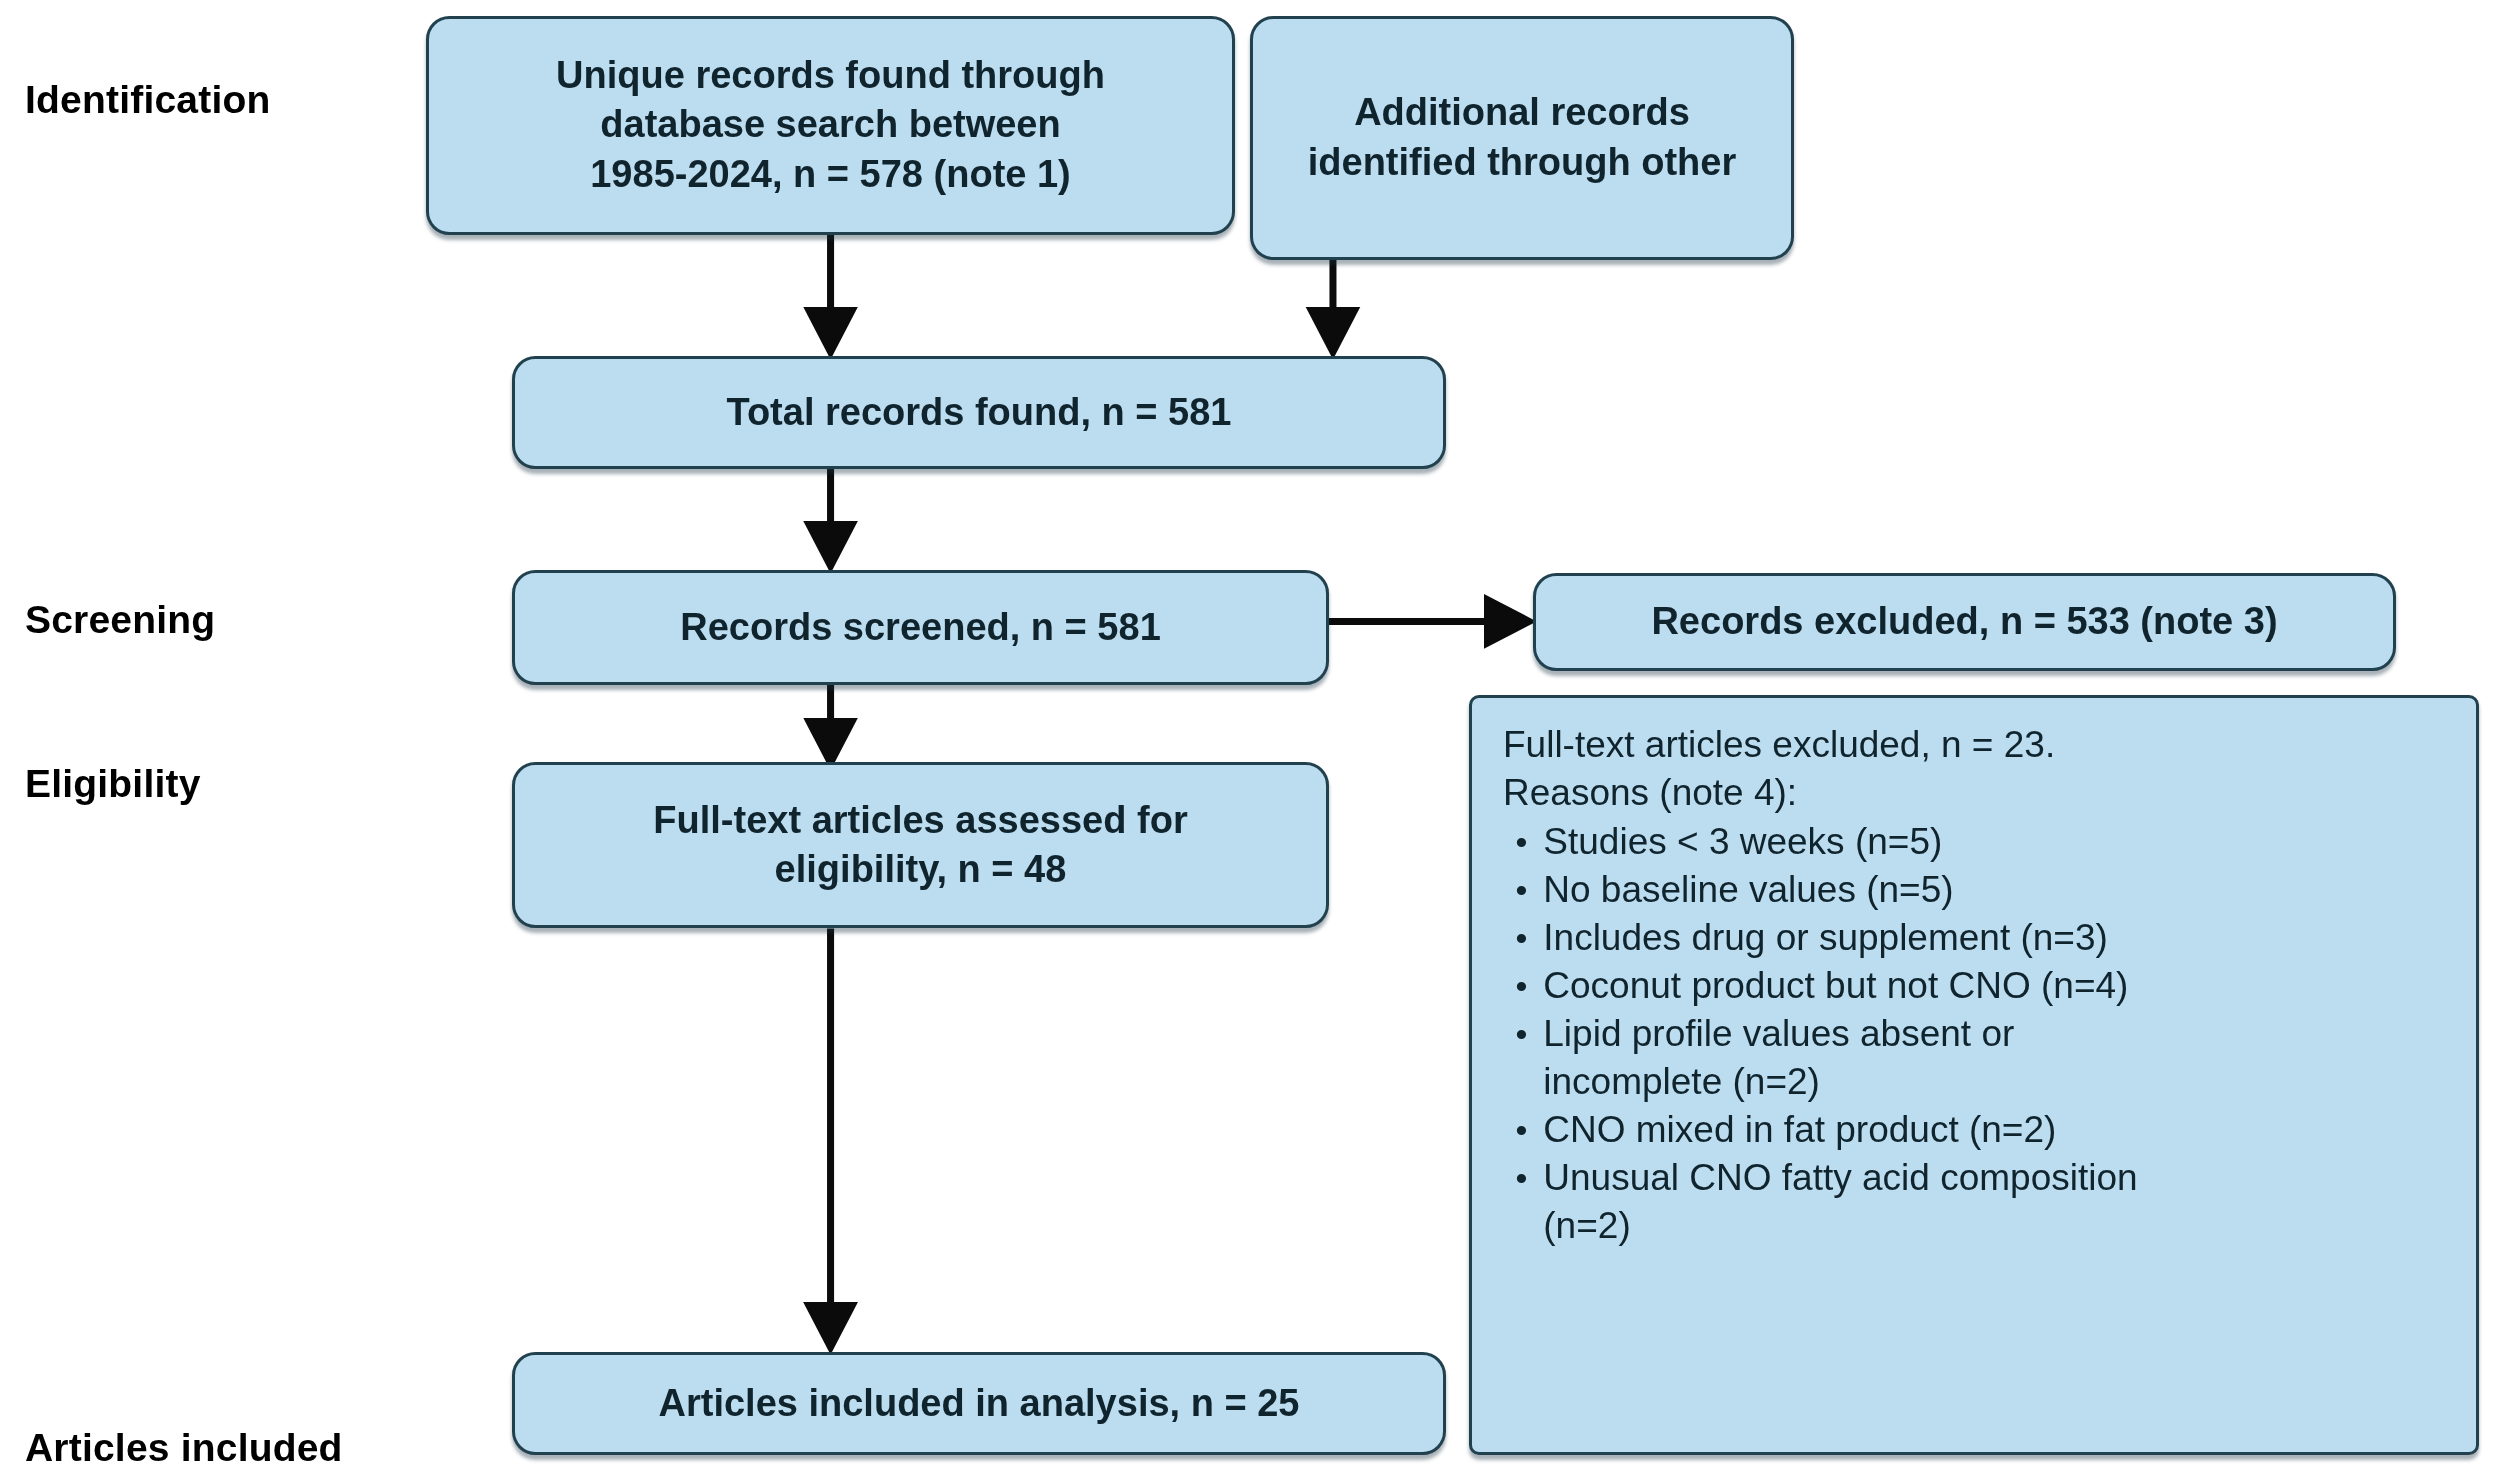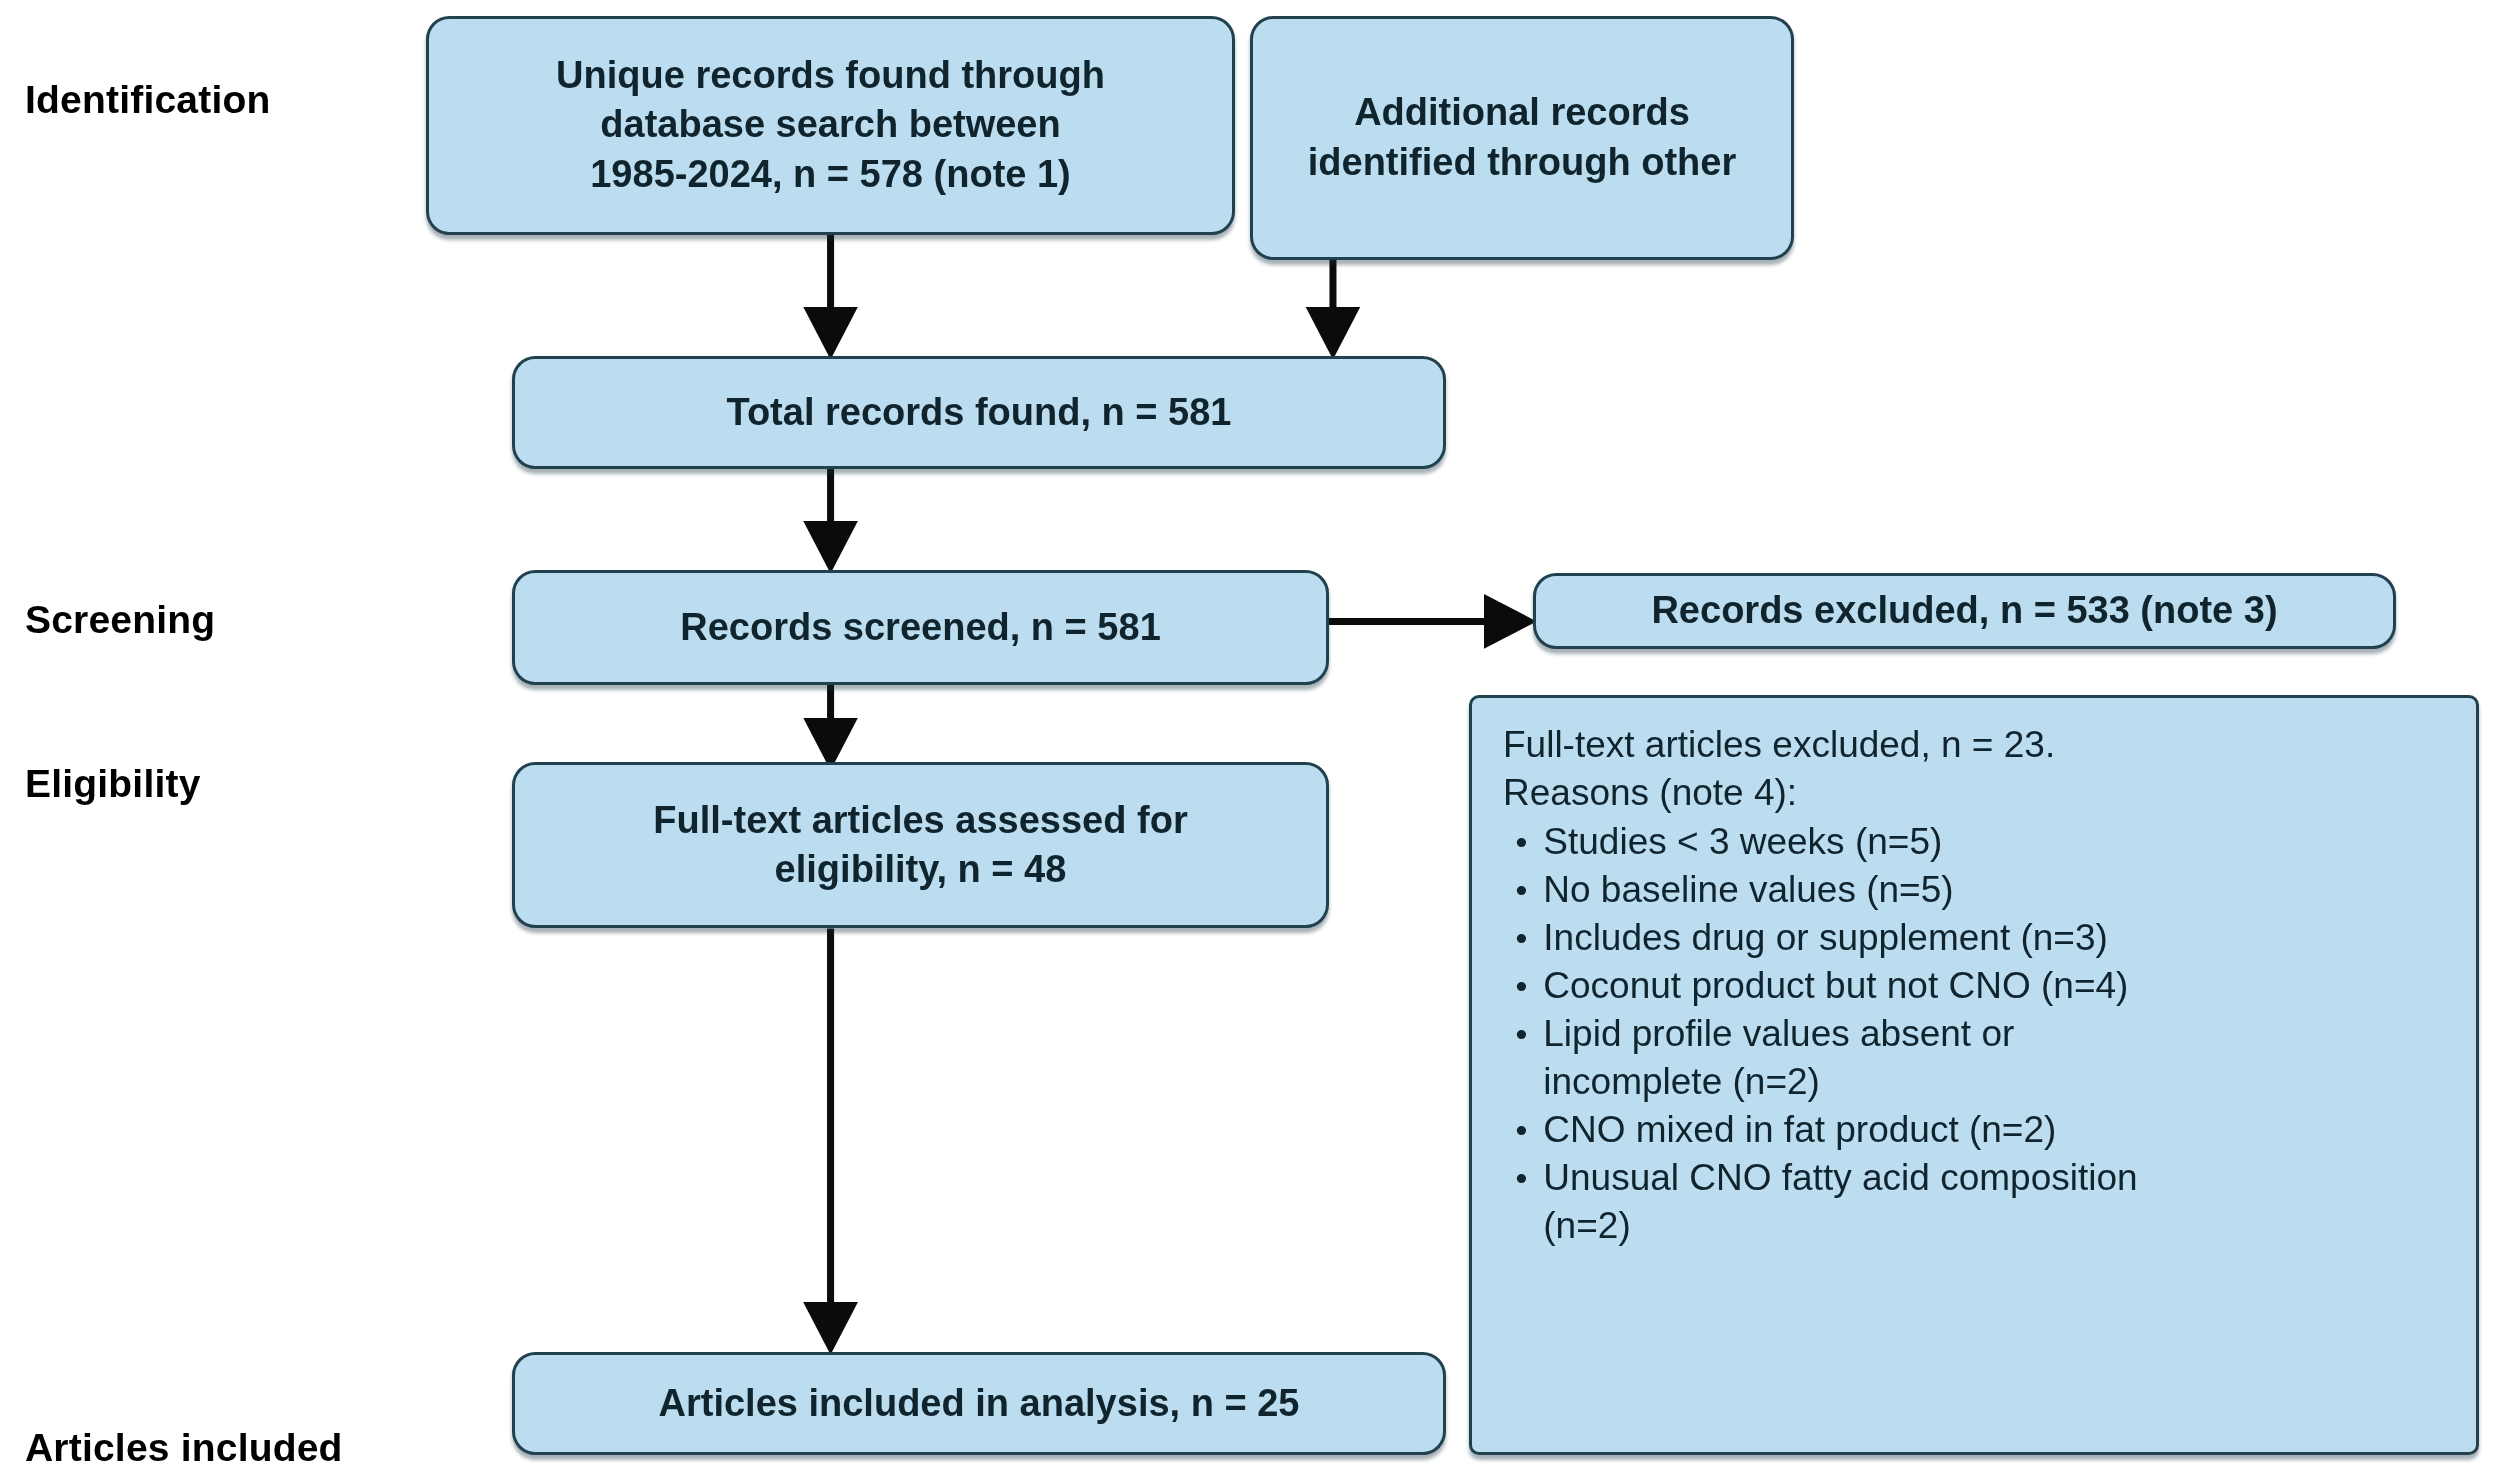--- a/index.html
+++ b/index.html
@@ -139,21 +139,21 @@
       <div>Total records found, n = 581</div>
     </div>
   </div>
 
   <div class="node" style="left:512px; top:570px; width:817px; height:115px;">
     <div class="lines">
       <div>Records screened, n = 581</div>
     </div>
   </div>
 
-  <div class="node" style="left:1533px; top:573px; width:863px; height:76px;">
+  <div class="node" style="left:1533px; top:573px; width:863px; height:98px;">
     <div class="lines">
       <div>Records excluded, n = 533 (note 3)</div>
     </div>
   </div>
 
   <div class="node" style="left:512px; top:762px; width:817px; height:166px;">
     <div class="lines">
       <div>Full-text articles assessed for</div>
       <div>eligibility, n = 48</div>
     </div>

